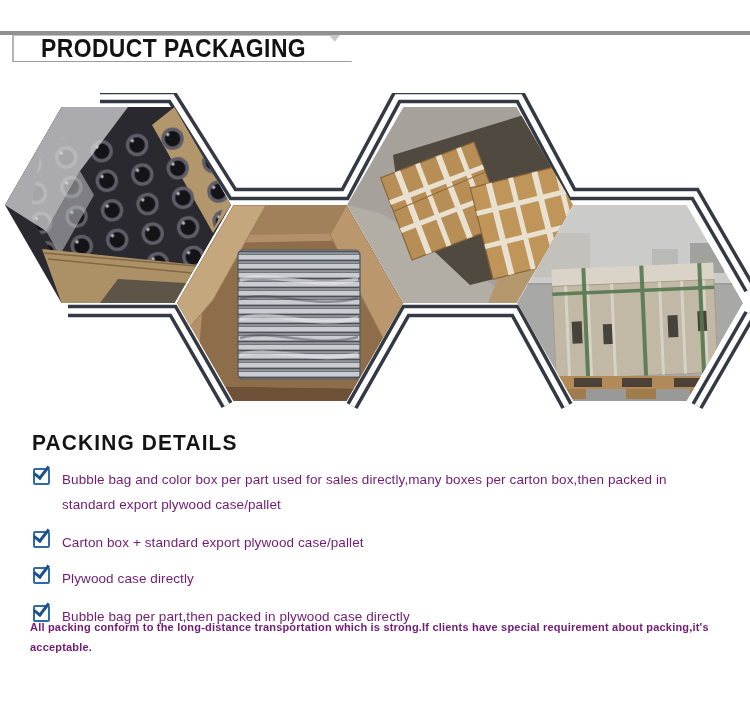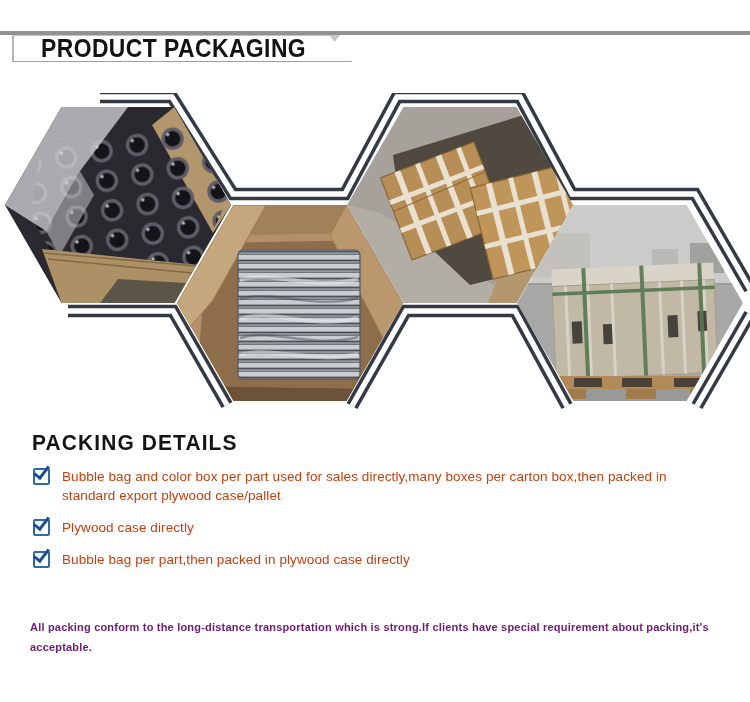--- a/index.html
+++ b/index.html
@@ -27,21 +27,21 @@
   .packing-heading{position:absolute;left:32px;top:430px;font-size:22px;font-weight:bold;color:#141414;
       letter-spacing:1.2px;transform:scaleX(0.95);transform-origin:left top;white-space:nowrap;}
   .checklist{position:absolute;left:33px;top:467px;width:662px;}
   .check-row{display:flex;align-items:flex-start;gap:12px;margin-bottom:13px;}
   .check-row.m2{margin-bottom:11px;}
   .check-row.m3{margin-bottom:15px;}
   .cb{position:relative;flex:none;width:13px;height:13px;margin-top:1px;background:#fdfdfd;
       border:2px solid #2f6ba6;border-radius:2px;}
   .cb::after{content:"";position:absolute;left:2px;top:-7px;width:6px;height:13px;
       border-right:3px solid #1c4f90;border-bottom:3px solid #1c4f90;transform:rotate(38deg);}
-  .check-text{font-size:13.5px;line-height:19px;color:#c2410c;letter-spacing:0.1px;}
+  .check-text{font-size:13.5px;line-height:25px;color:#701a75;letter-spacing:0.1px;}
 
   
   .footer-note{position:absolute;left:30px;top:617px;width:708px;font-size:11px;font-weight:bold;
       line-height:20px;color:#701a75;letter-spacing:0.2px;}
 </style>
 </head>
 <body>
 
 <div class="page">
 
@@ -190,20 +190,24 @@
     </g>
   </svg>
 
   <div class="packing-heading">PACKING DETAILS</div>
 
   <div class="checklist">
     <div class="check-row">
       <span class="cb"></span>
       <span class="check-text">Bubble bag and color box per part used for sales directly,many boxes per carton box,then packed in standard export plywood case/pallet</span>
     </div>
+    <div class="check-row m2">
+      <span class="cb"></span>
+      <span class="check-text">Carton box + standard export plywood case/pallet</span>
+    </div>
     <div class="check-row">
       <span class="cb"></span>
       <span class="check-text">Plywood case directly</span>
     </div>
     <div class="check-row m3">
       <span class="cb"></span>
       <span class="check-text">Bubble bag per part,then packed in plywood case directly</span>
     </div>
   </div>
 

